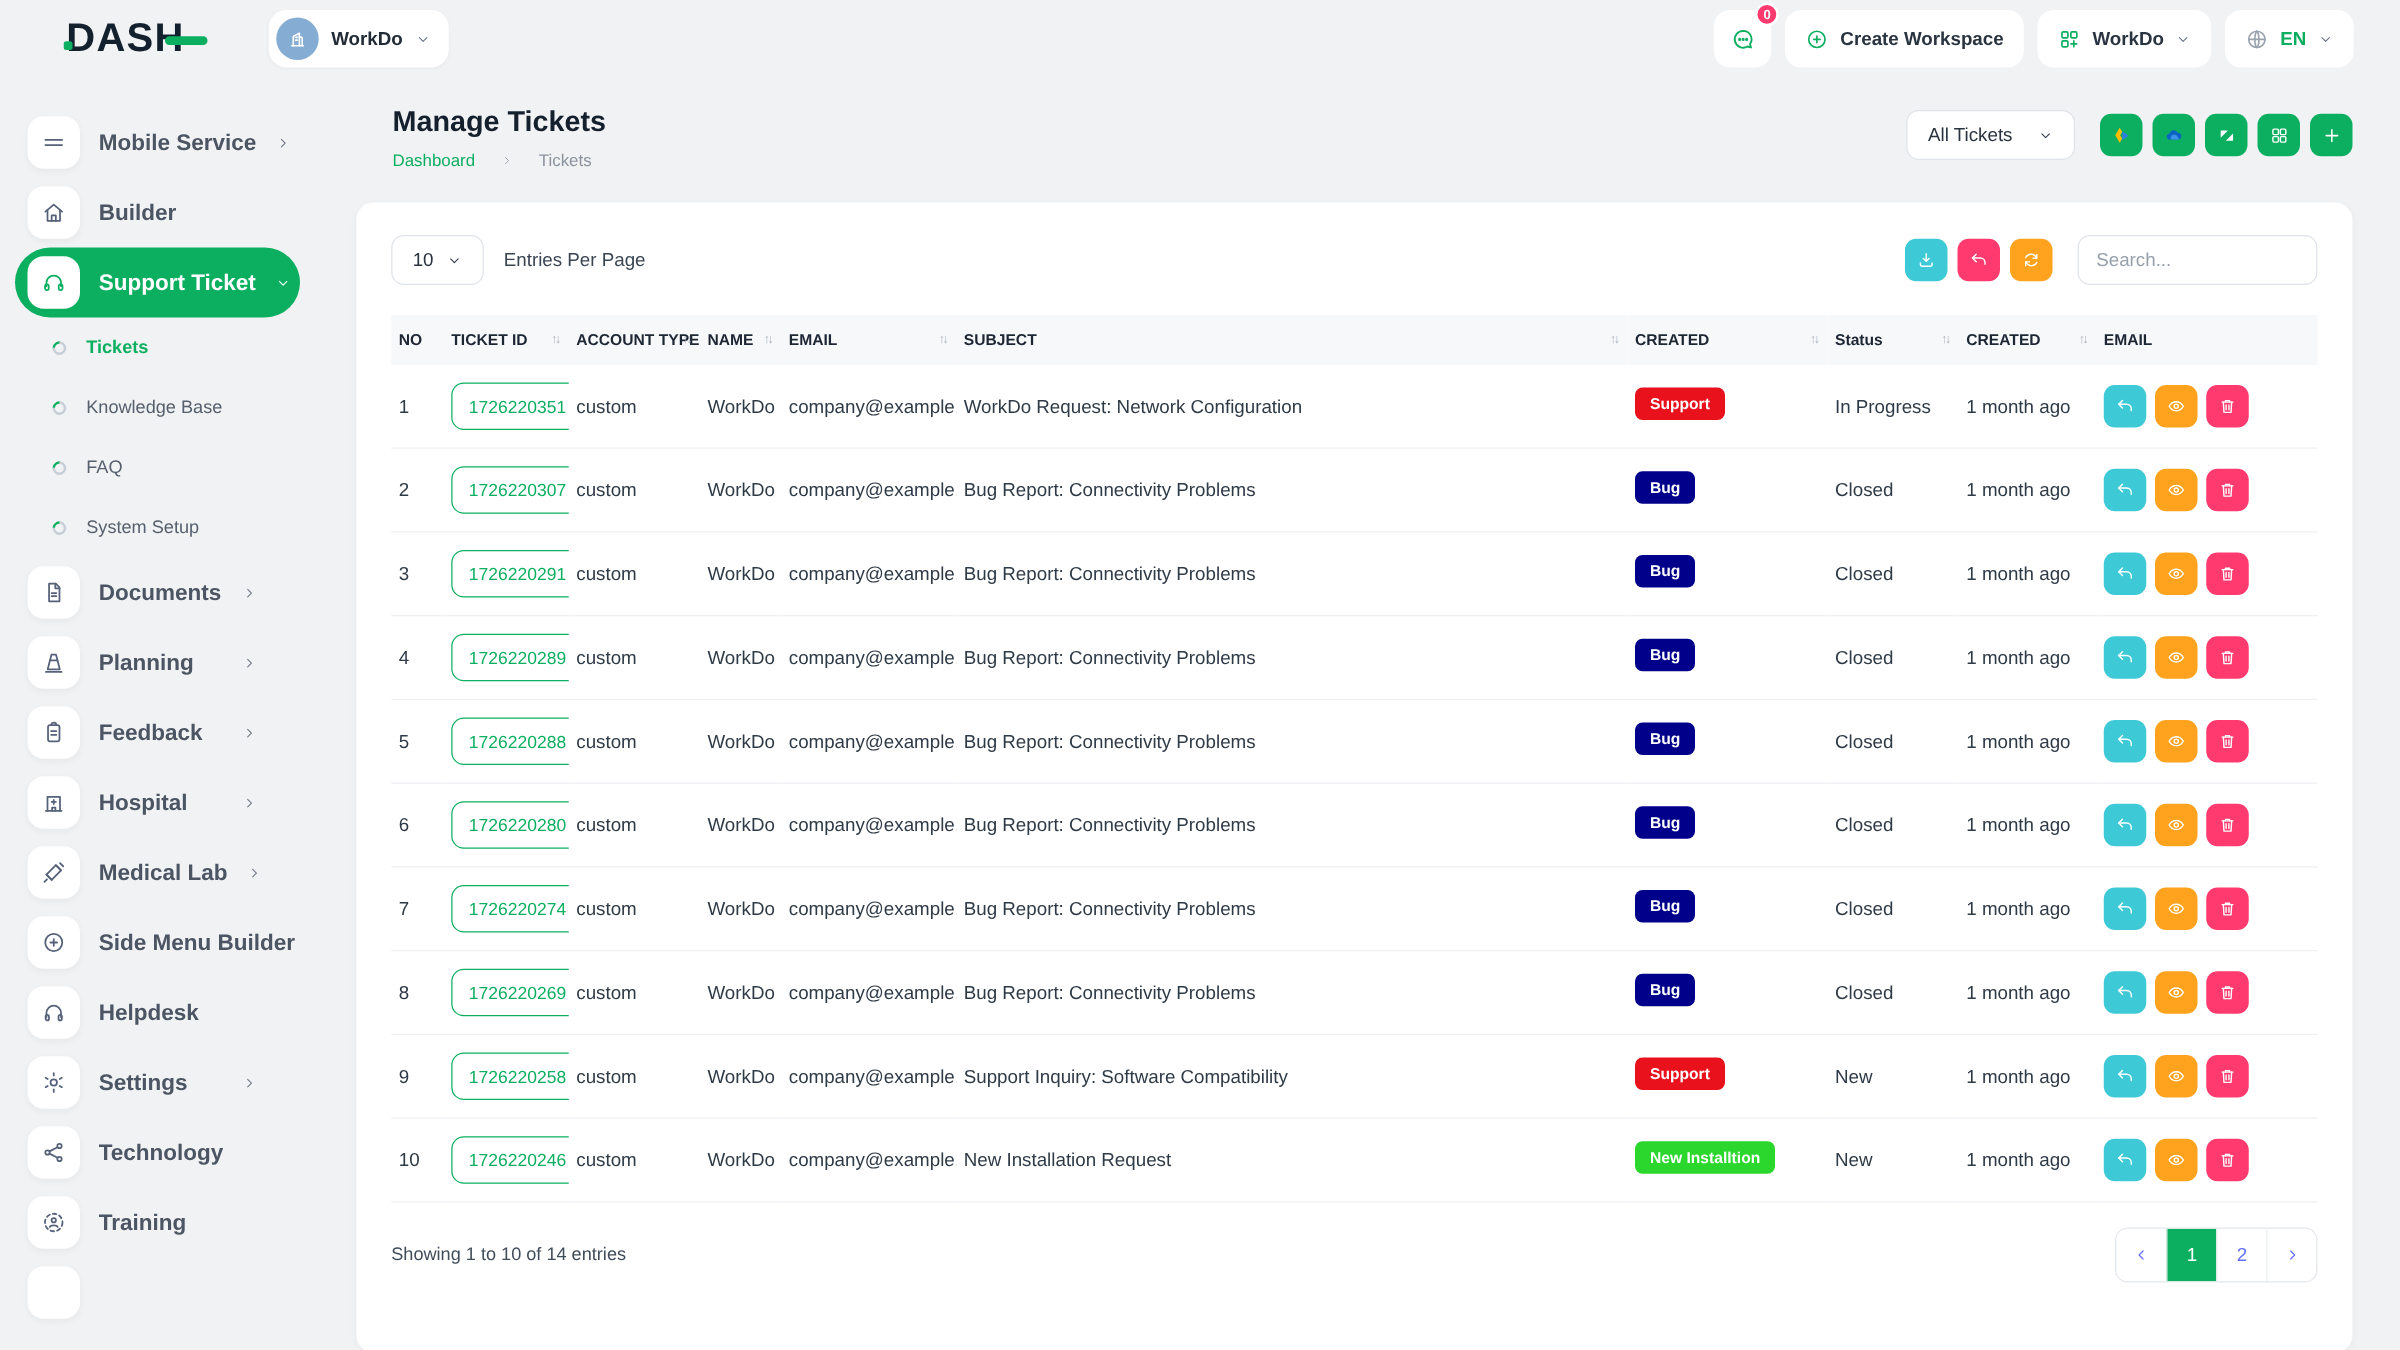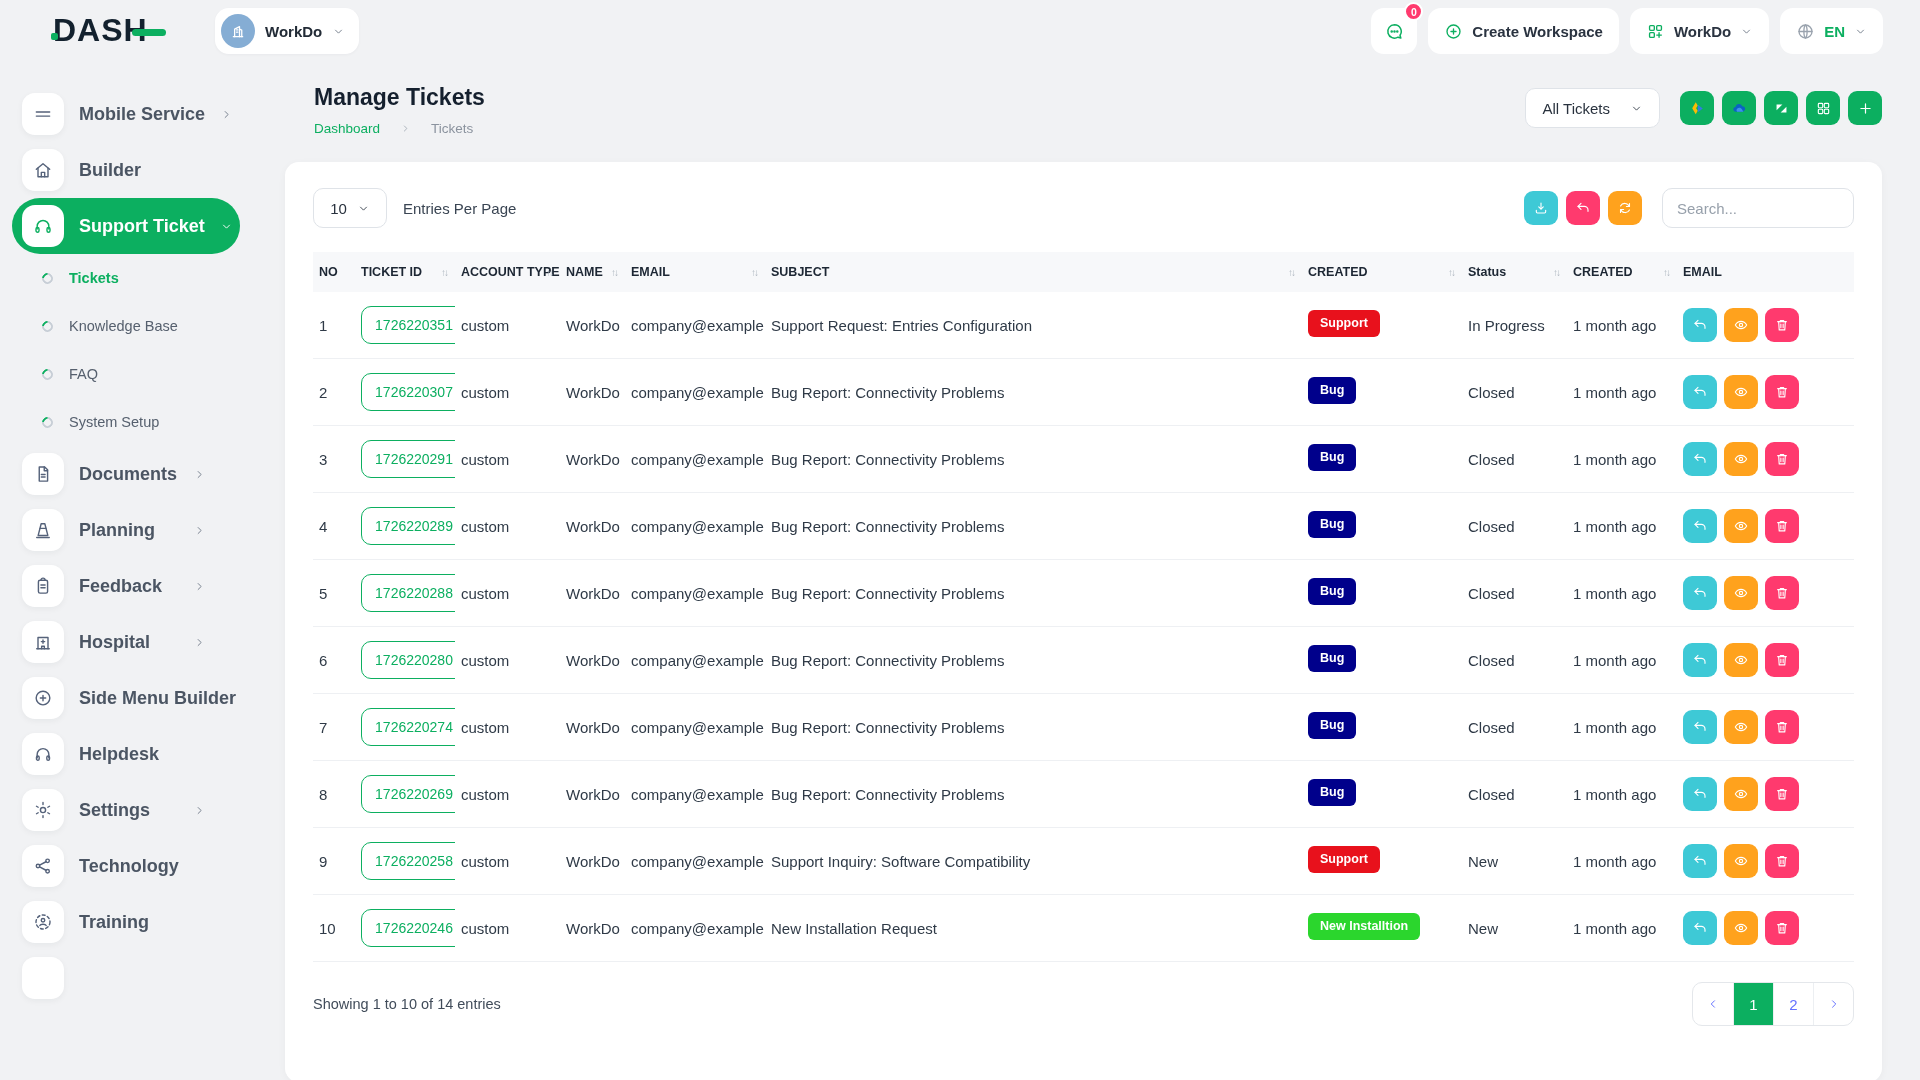--- a/index.html
+++ b/index.html
@@ -283,20 +283,37 @@
       <div class="side-item">
         <span class="tile">
           <svg viewBox="0 0 24 24" fill="none" stroke="currentColor" stroke-width="1.7" stroke-linecap="round" stroke-linejoin="round">
             <path d="M6 20V6.5h12V20"></path>
             <path d="M4.5 20h15"></path>
             <path d="M12 9.5v4M10 11.5h4"></path>
             <path d="M10.4 20v-3h3.2v3"></path>
           </svg>
         </span>
         <span class="side-label">Hospital</span>
+        <span class="side-chev">
+          <svg viewBox="0 0 24 24" fill="none" stroke="currentColor" stroke-width="1.7" stroke-linecap="round" stroke-linejoin="round">
+            <path d="M9.5 6.5 15 12l-5.5 5.5"></path>
+          </svg>
+        </span>
+      </div>
+      <div class="side-item">
+        <span class="tile">
+          <svg viewBox="0 0 24 24" fill="none" stroke="currentColor" stroke-width="1.7" stroke-linecap="round" stroke-linejoin="round">
+            <path d="M18 3l3 3"></path>
+            <path d="M14 5l5 5"></path>
+            <path d="M5 14L14 5l5 5-9 9z"></path>
+            <path d="M5 14l5 5"></path>
+            <path d="M3 21l2.5-2.5"></path>
+          </svg>
+        </span>
+        <span class="side-label">Medical Lab</span>
         <span class="side-chev">
           <svg viewBox="0 0 24 24" fill="none" stroke="currentColor" stroke-width="1.7" stroke-linecap="round" stroke-linejoin="round">
             <path d="M9.5 6.5 15 12l-5.5 5.5"></path>
           </svg>
         </span>
       </div>
       <div class="side-item">
         <span class="tile">
           <svg viewBox="0 0 24 24" fill="none" stroke="currentColor" stroke-width="1.7" stroke-linecap="round" stroke-linejoin="round">
             <circle cx="12" cy="12" r="8.2"></circle>
@@ -499,21 +516,21 @@
             <th><span>EMAIL</span></th>
           </tr>
         </thead>
         <tbody>
           <tr>
             <td>1</td>
             <td><button class="ticket-btn">1726220351</button></td>
             <td>custom</td>
             <td>WorkDo</td>
             <td>company@example.com</td>
-            <td>Support Request: Entries Configuration</td>
+            <td>WorkDo Request: Network Configuration</td>
             <td><span class="badge" style="background: rgb(232, 17, 28);">Support</span></td>
             <td>In Progress</td>
             <td>1 month ago</td>
             <td>
               <div class="row-actions">
                 <button class="act" style="background: rgb(62, 201, 214);">
                   <span>
                     <svg viewBox="0 0 24 24" fill="none" stroke="currentColor" stroke-width="1.7" stroke-linecap="round" stroke-linejoin="round">
                       <path d="M9 14 4.5 9.5 9 5"></path>
                       <path d="M4.5 9.5H14a5.5 5.5 0 0 1 5.5 5.5v2"></path>

